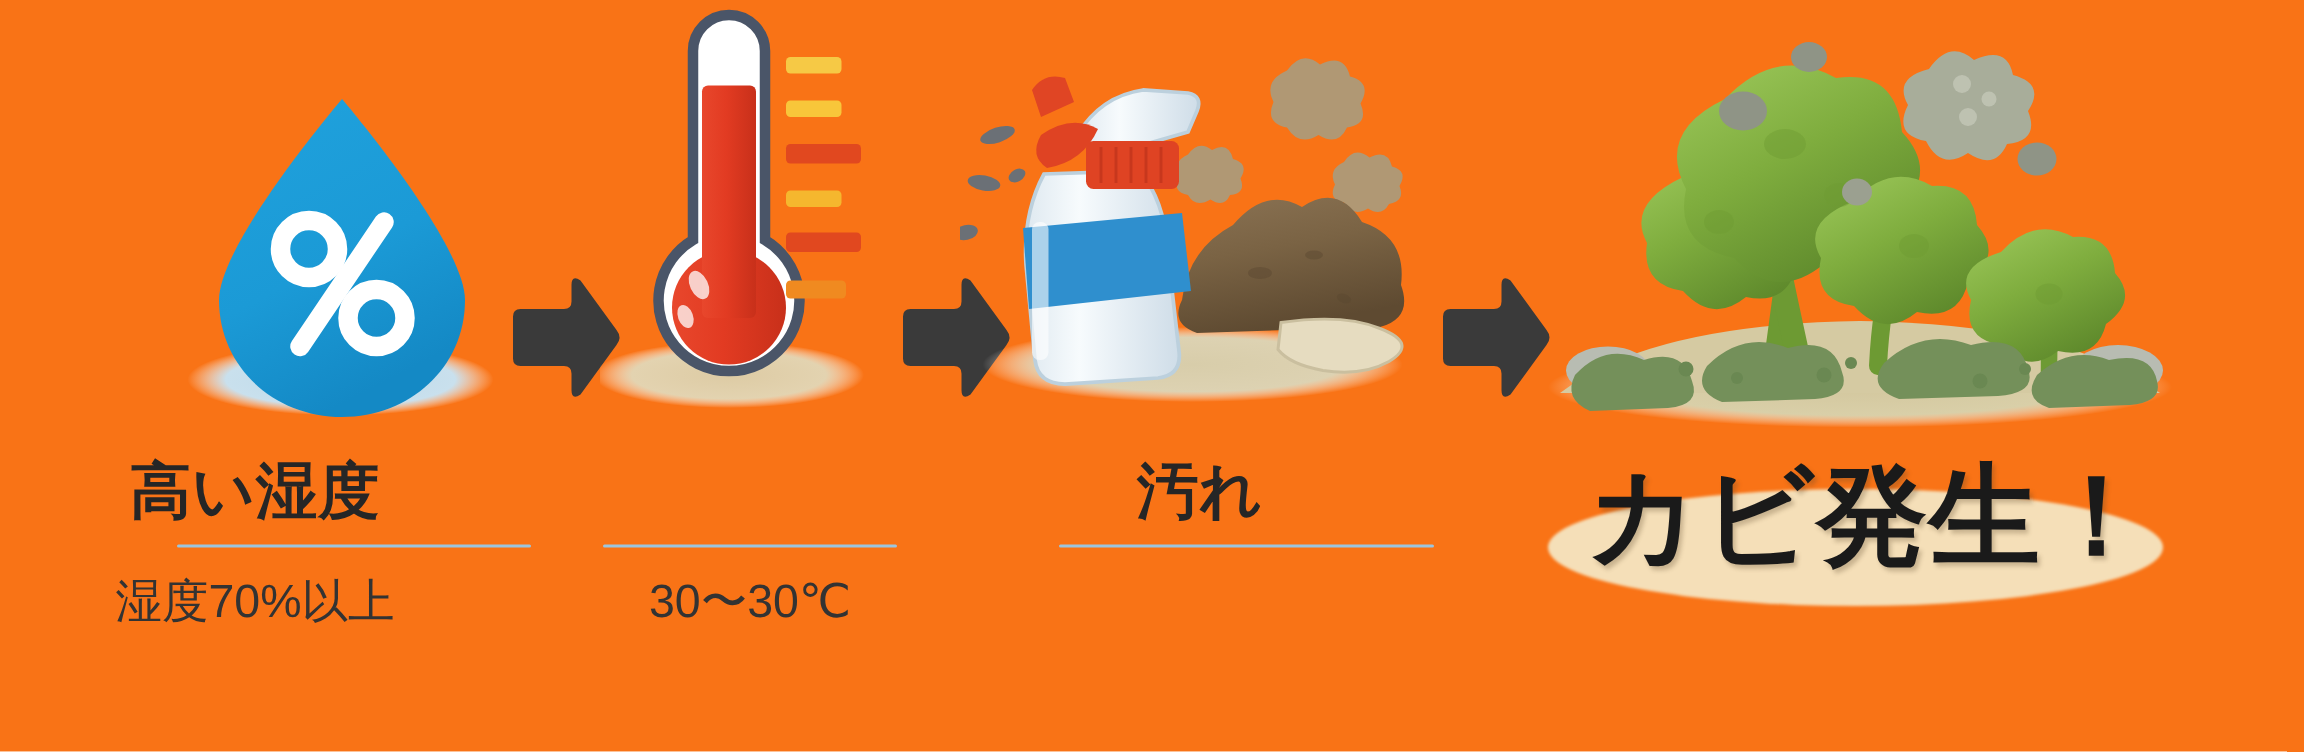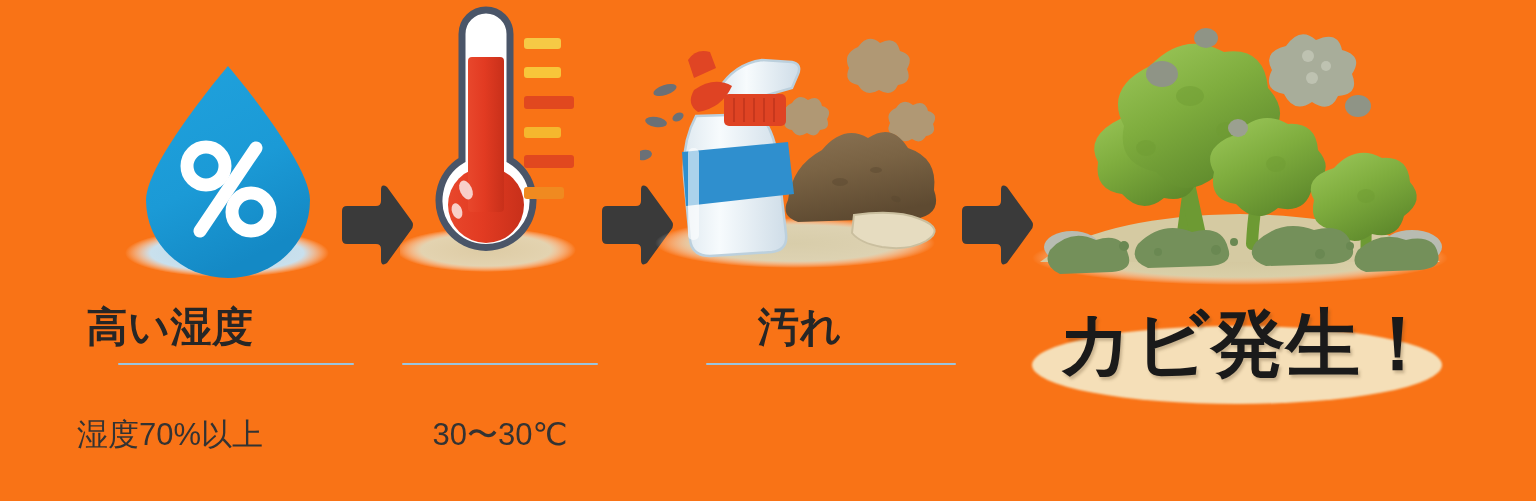--- a/index.html
+++ b/index.html
@@ -47,21 +47,20 @@
     background: #9cc5de;
     border-radius: 1px;
   }
   .label-sub {
     position: absolute;
     text-align: center;
     color: #333333;
     font-size: 31px;
     line-height: 38px;
     white-space: nowrap;
-    margin-top: 34px;
   }
 
   
   .arrow {
     position: absolute;
   }
 
   
   .result-pill {
     position: absolute;

